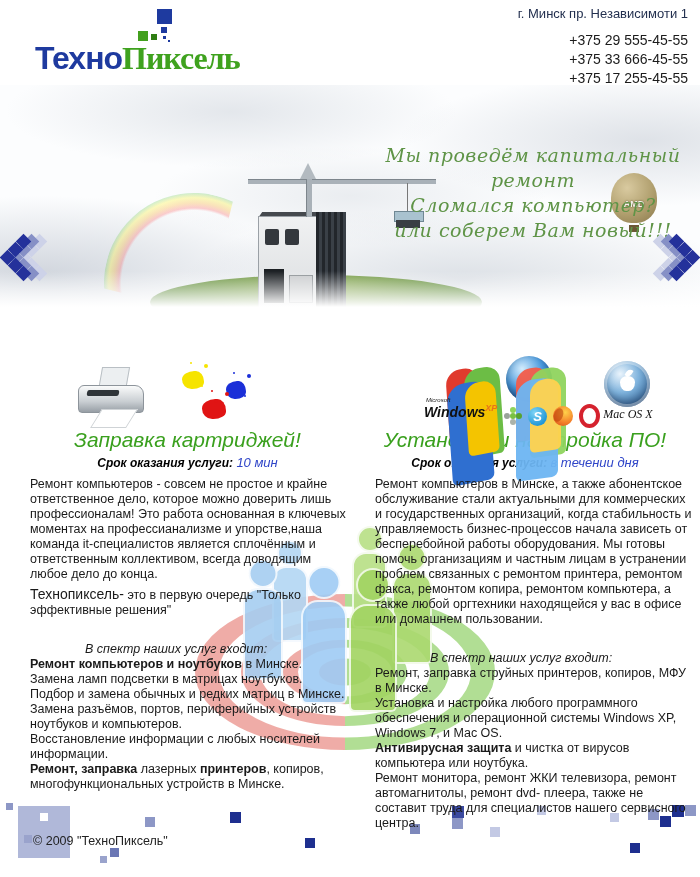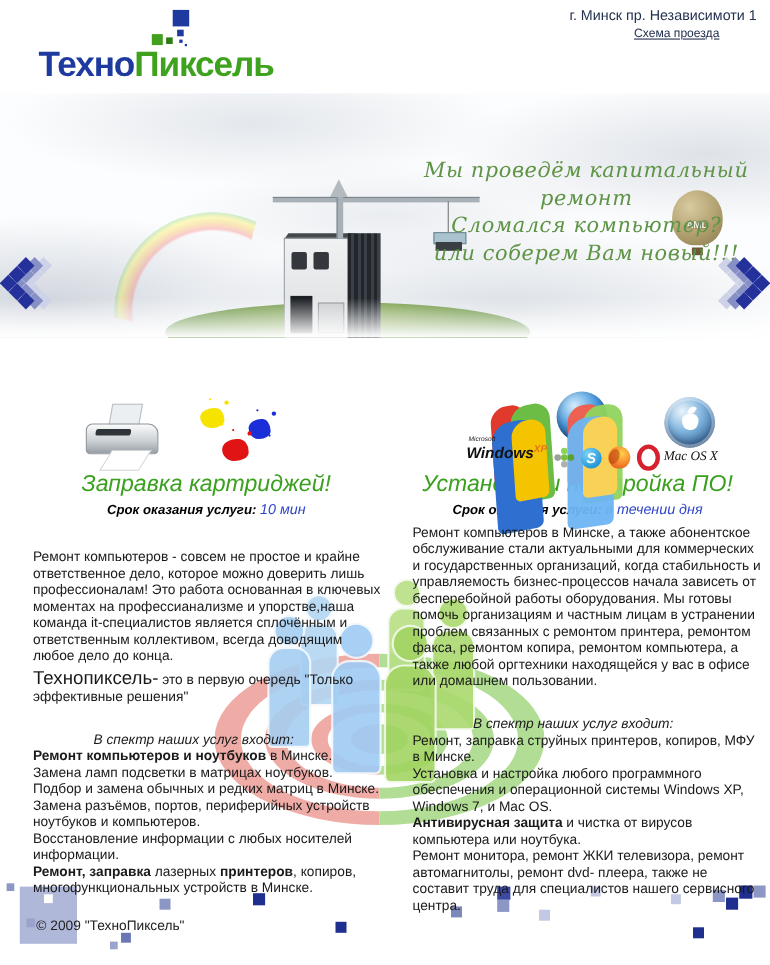--- a/index.html
+++ b/index.html
@@ -3,21 +3,21 @@
 <meta charset="utf-8">
 <style>
   html,body{margin:0;padding:0;background:#fff;}
   .page{position:relative;width:700px;height:877px;background:#fff;overflow:hidden;
         font-family:"Liberation Sans",sans-serif;color:#1a1a1a;}
 
   
   .logo{position:absolute;left:35px;top:6px;width:260px;height:70px;}
   .logo-text{position:absolute;left:0;top:34px;font-size:32px;font-weight:bold;letter-spacing:-1px;white-space:nowrap;}
   .logo-blue{color:#1e3a9f;}
-  .logo-green{color:#3fa21e;}
+  .logo-green{color:#3fa21e;font-family:Liberation Serif, serif;}
   .psq{position:absolute;}
   .contact{position:absolute;right:12px;top:6px;text-align:right;}
   .addr{font-size:13px;color:#23304f;}
   .phones{margin-top:10px;font-size:14px;color:#1b1b1b;line-height:19px;}
   .maplink{display:inline-block;margin-top:2px;margin-right:34px;font-size:11px;color:#23304f;
            text-decoration:underline;cursor:pointer;}
 
   
   .hero{position:absolute;left:0;top:85px;width:700px;height:222px;overflow:hidden;
     background:
@@ -157,25 +157,25 @@
   .p3::before{width:29px;height:29px;top:-36px;}
   .p4{left:352px;top:552px;width:31px;height:72px;border-radius:14px 14px 5px 5px;background:#b7df85;}
   .p4::before{width:22px;height:22px;top:-28px;}
   .p5{left:392px;top:572px;width:36px;height:88px;border-radius:15px 15px 5px 5px;background:#abd96f;}
   .p5::before{width:25px;height:25px;top:-31px;}
   .p6{left:349px;top:604px;width:44px;height:104px;border-radius:18px 18px 6px 6px;background:#a2d462;}
   .p6::before{width:30px;height:30px;top:-38px;}
 
   
   .col{position:absolute;top:477px;width:317px;font-size:12.5px;line-height:15px;z-index:2;}
-  .col-left{left:30px;margin-top:22px;}
+  .col-left{left:30px;}
   .col-right{left:375px;}
   .col p{margin:0;}
   .brand{margin-top:5px !important;}
-  .brand-name{font-size:17px;letter-spacing:0;}
+  .brand-name{font-size:14px;letter-spacing:0;}
   .list-title{margin-top:24px !important;text-indent:55px;font-style:italic;}
   .line{margin:0;}
 
   
   .footer{position:absolute;left:0;top:798px;width:700px;height:79px;}
   .fsq{position:absolute;}
   .copyright{position:absolute;left:33px;top:36px;font-size:12.5px;color:#222;z-index:2;}
 </style>
 </head>
 <body>
@@ -209,20 +209,25 @@
     <div class="psq" style="left:122px;top:3px;width:15px;height:15px;background:#1e3a9f;"></div>
     <div class="psq" style="left:126px;top:21px;width:6px;height:6px;background:#1e3a9f;"></div>
     <div class="psq" style="left:103px;top:25px;width:10px;height:10px;background:#43a01e;"></div>
     <div class="psq" style="left:116px;top:28px;width:6px;height:6px;background:#2f7d12;"></div>
     <div class="psq" style="left:128px;top:30px;width:3px;height:3px;background:#1e3a9f;"></div>
     <div class="psq" style="left:133px;top:34px;width:2px;height:2px;background:#1e3a9f;"></div>
     <div class="logo-text"><span class="logo-blue">Техно</span><span class="logo-green">Пиксель</span></div>
   </div>
   <div class="contact">
     <div class="addr">г. Минск пр. Независимоти 1</div>
+    <div class="phones">
+      <div>+375 29 555-45-55</div>
+      <div>+375 33 666-45-55</div>
+      <div>+375 17 255-45-55</div>
+    </div>
     <div><a class="maplink">Схема проезда</a></div>
   </div>
 
   <div class="hero">
     <div class="rainbow"></div>
     <div class="island-grass"></div>
 
     <div class="tower">
       <div class="tower-top"></div>
       <div class="tower-front">

